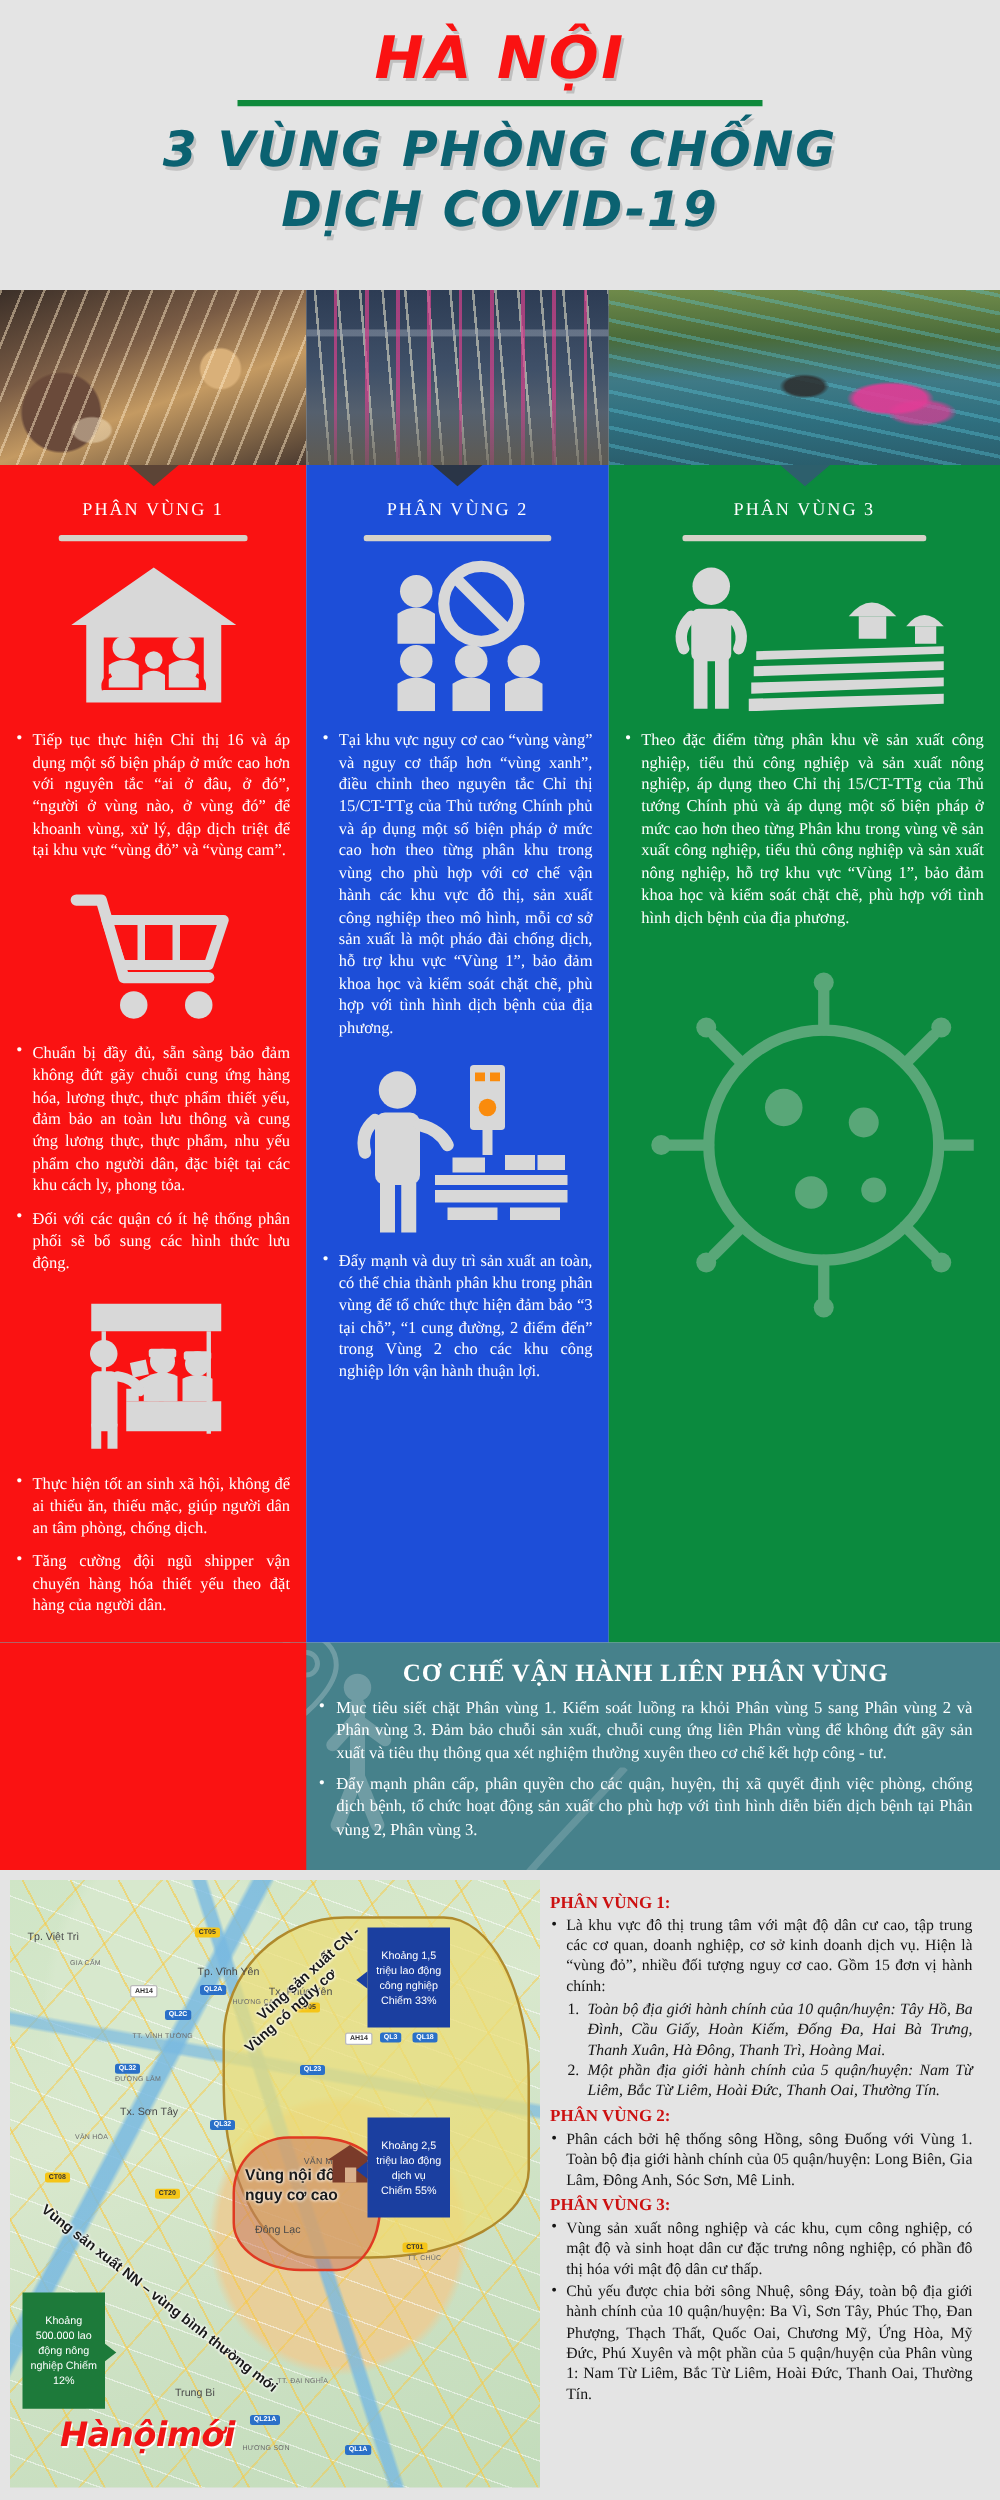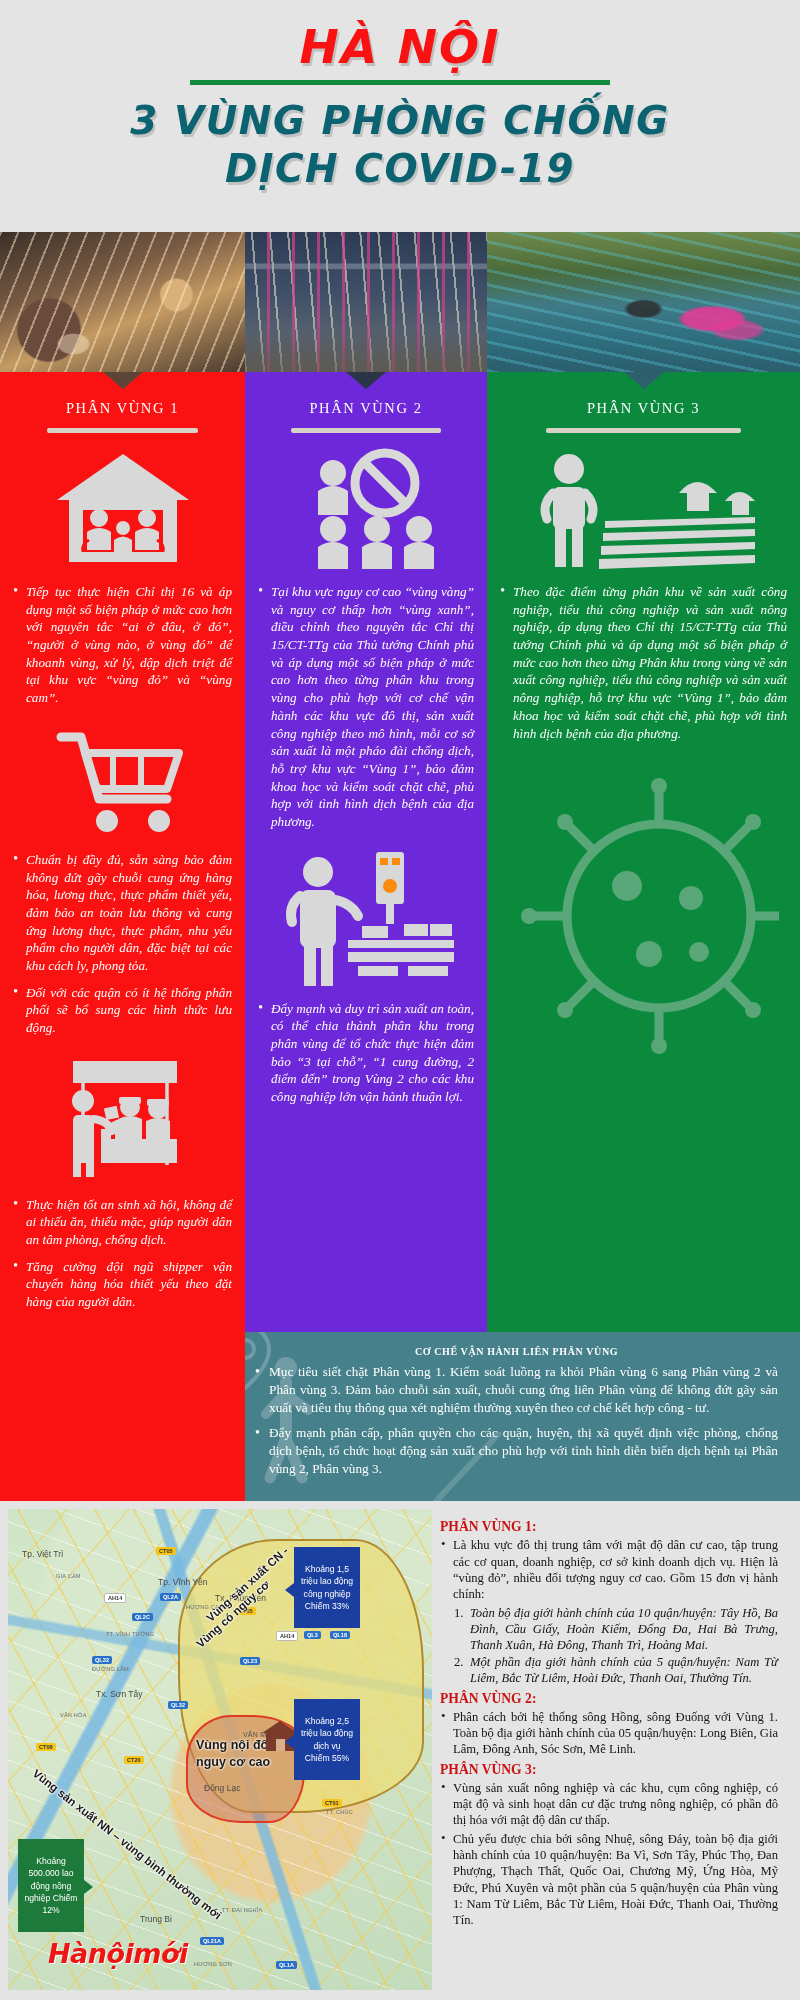--- a/index.html
+++ b/index.html
@@ -88,21 +88,21 @@
       radial-gradient(ellipse at 72% 62%, rgba(226,60,150,.9) 0 9%, transparent 11%),
       radial-gradient(ellipse at 80% 70%, rgba(226,60,150,.7) 0 6%, transparent 8%),
       radial-gradient(ellipse at 50% 55%, rgba(45,45,45,.85) 0 7%, transparent 9%),
       repeating-linear-gradient(12deg, rgba(90,200,220,.35) 0 3px, transparent 3px 14px);
   }
 
   
   .cols { display: flex; width: 800px; }
   .col { position: relative; }
   .col.c1 { width: 245px; background: #fa1212; }
-  .col.c2 { width: 242px; background: #6d28d9; }
+  .col.c2 { width: 242px; background: #1d4ed8; }
   .col.c3 { width: 313px; background: #0b8a3e; }
 
   .notch {
     position: absolute; top: 0; left: 50%;
     transform: translateX(-50%);
     width: 0; height: 0;
     border-left: 20px solid transparent;
     border-right: 20px solid transparent;
   }
   .c1 .notch { border-top: 17px solid #5c4436; }
@@ -123,21 +123,21 @@
     background: #d6d2c8;
     margin: 11px auto 0;
     border-radius: 2px;
   }
 
   
   .iconbox { display:flex; align-items:center; justify-content:center; }
   .iconbox svg { display:block; }
 
   .bullets { padding: 0 13px 0 13px; }
-  .bullets ul { list-style: none; font-style: italic; }
+  .bullets ul { list-style: none; }
   .bullets li {
     position: relative;
     color: #ffffff;
     font-size: 13.2px;
     line-height: 1.34;
     margin-bottom: 9px;
     padding-left: 13px;
     text-align: justify;
   }
   .bullets li::before {
@@ -151,21 +151,21 @@
     position: relative;
     width: 800px;
     background: #46818b;
     overflow: hidden;
   }
   .teal-inner { position: relative; z-index: 2; display: flex; }
   .teal-left { width: 245px; background: #fa1212; }
   .teal-right { width: 555px; padding: 14px 22px 16px 10px; }
   .teal-title {
     color: #ffffff;
-    font-size: 10px;
+    font-size: 20px;
     font-weight: bold;
     letter-spacing: .6px;
     text-align: center;
     margin-bottom: 6px;
   }
   .teal-right ul { list-style: none; }
   .teal-right li {
     position: relative;
     color: #ffffff;
     font-size: 13.3px;
@@ -541,21 +541,21 @@
     </svg>
     <svg class="teal-deco" style="left:300px;top:100px;opacity:.22" width="230" height="420" viewBox="0 0 230 420">
       <path d="M200 0 C120 90 40 150 70 260 C92 344 20 380 0 420" stroke="#cfdbde" stroke-width="6" fill="none"></path>
     </svg>
 
     <div class="teal-inner">
       <div class="teal-left"></div>
       <div class="teal-right">
         <div class="teal-title">CƠ CHẾ VẬN HÀNH LIÊN PHÂN VÙNG</div>
         <ul>
-          <li>Mục tiêu siết chặt Phân vùng 1. Kiểm soát luồng ra khỏi Phân vùng 6 sang Phân vùng 2 và Phân vùng 3. Đảm bảo chuỗi sản xuất, chuỗi cung ứng liên Phân vùng để không đứt gãy sản xuất và tiêu thụ thông qua xét nghiệm thường xuyên theo cơ chế kết hợp công - tư.</li>
+          <li>Mục tiêu siết chặt Phân vùng 1. Kiểm soát luồng ra khỏi Phân vùng 5 sang Phân vùng 2 và Phân vùng 3. Đảm bảo chuỗi sản xuất, chuỗi cung ứng liên Phân vùng để không đứt gãy sản xuất và tiêu thụ thông qua xét nghiệm thường xuyên theo cơ chế kết hợp công - tư.</li>
           <li>Đẩy mạnh phân cấp, phân quyền cho các quận, huyện, thị xã quyết định việc phòng, chống dịch bệnh, tổ chức hoạt động sản xuất cho phù hợp với tình hình diễn biến dịch bệnh tại Phân vùng 2, Phân vùng 3.</li>
         </ul>
       </div>
     </div>
   </div>
 
   <div class="bottom">
 
     <div class="mapwrap">
       <div class="mapbase"></div>

